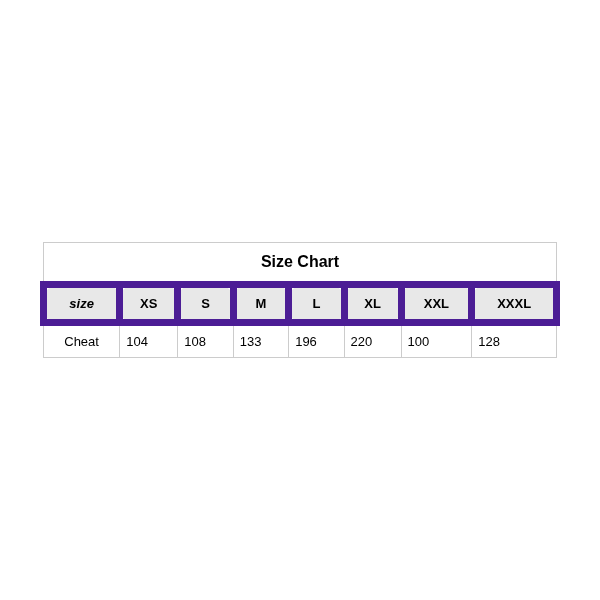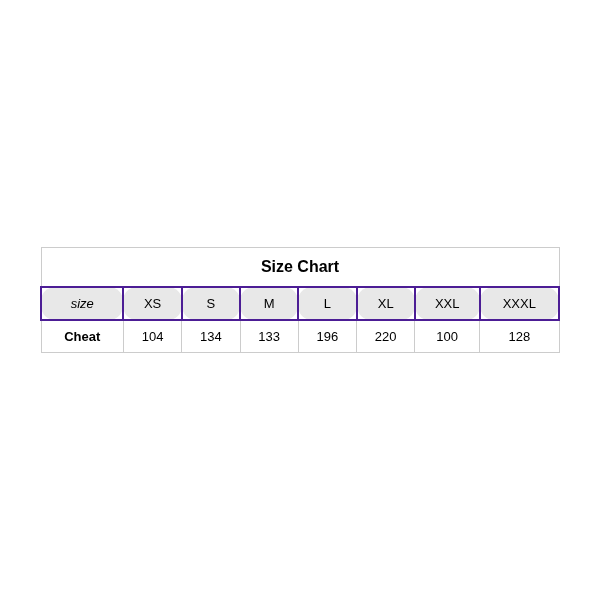--- a/index.html
+++ b/index.html
@@ -34,44 +34,43 @@
       font-size: 16px;
       font-weight: bold;
       padding: 10px 8px;
       background: #ffffff;
       border: 1px solid #cccccc;
     }
 
     .header-row td {
       text-align: center;
       font-size: 13px;
-      font-weight: normal;
+      font-weight: bold;
       padding: 8px 6px;
       background: #e8e8e8;
-      border: 2px solid #4c1d95;
+      border: 7px solid #4c1d95;
     }
 
     .header-row td:first-child {
       font-style: italic;
     }
 
     .data-row td {
-      text-align: center;
       font-size: 13px;
       padding: 8px 6px;
       border: 1px solid #cccccc;
       background: #ffffff;
     }
 
     .data-row:nth-child(even) td {
       background: #f5f5f5;
     }
 
     .data-row td:first-child {
-      font-weight: bold;
+      font-weight: normal;
       text-align: center;
     }
   </style>
 </head>
 <body>
 
 <div class="table-container">
   <table>
     <tbody>
       <tr class="title-row">
@@ -83,21 +82,21 @@
         <td>S</td>
         <td>M</td>
         <td>L</td>
         <td>XL</td>
         <td>XXL</td>
         <td>XXXL</td>
       </tr>
       <tr class="data-row">
         <td>Cheat</td>
         <td>104</td>
-        <td>134</td>
+        <td>108</td>
         <td>133</td>
         <td>196</td>
         <td>220</td>
         <td>100</td>
         <td>128</td>
       </tr>
     </tbody>
   </table>
 </div>
 

